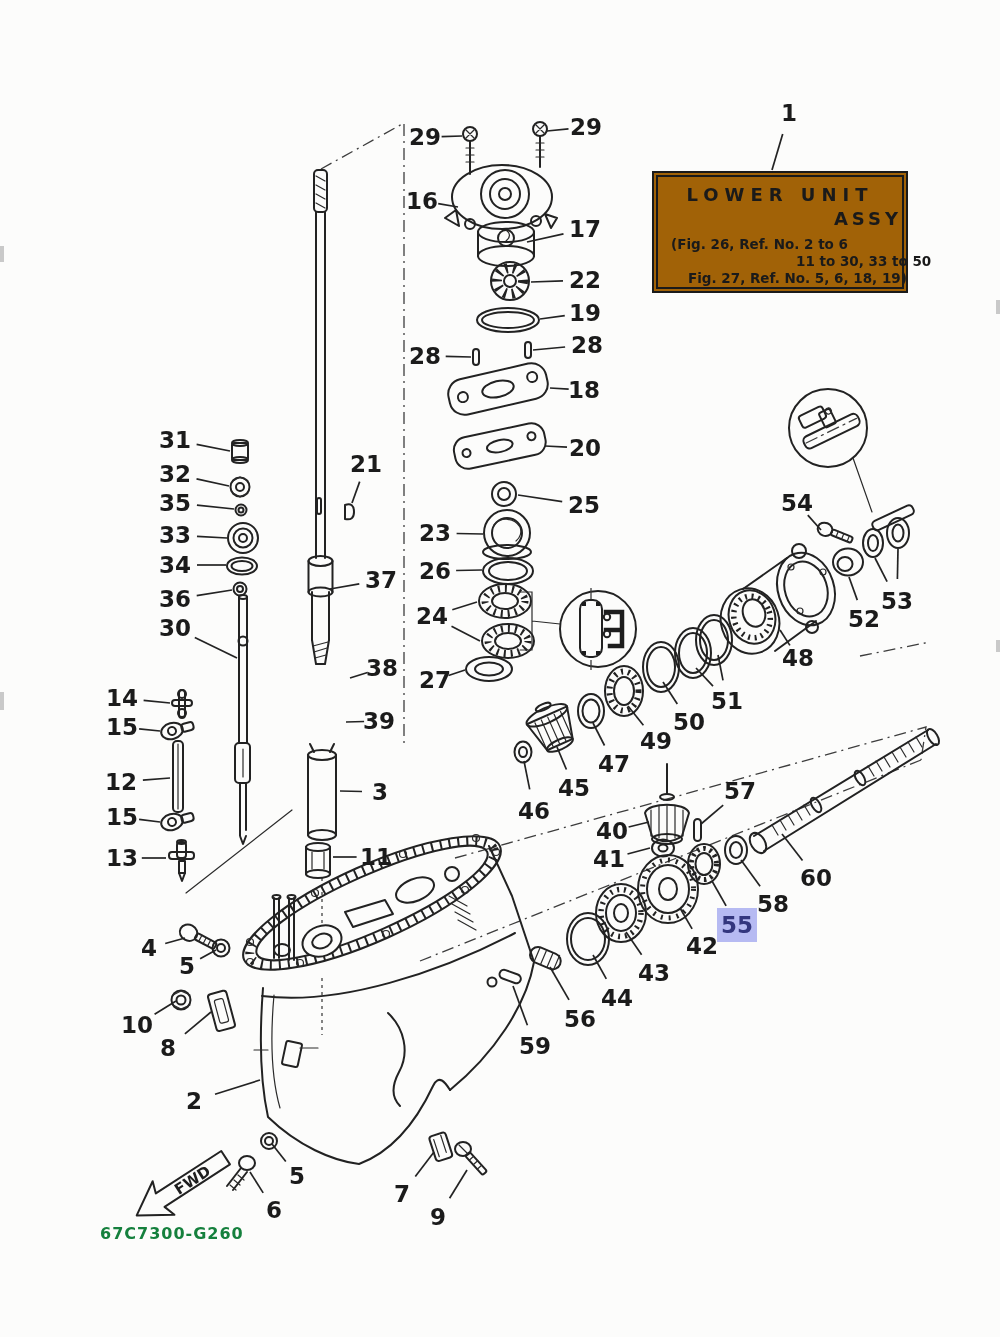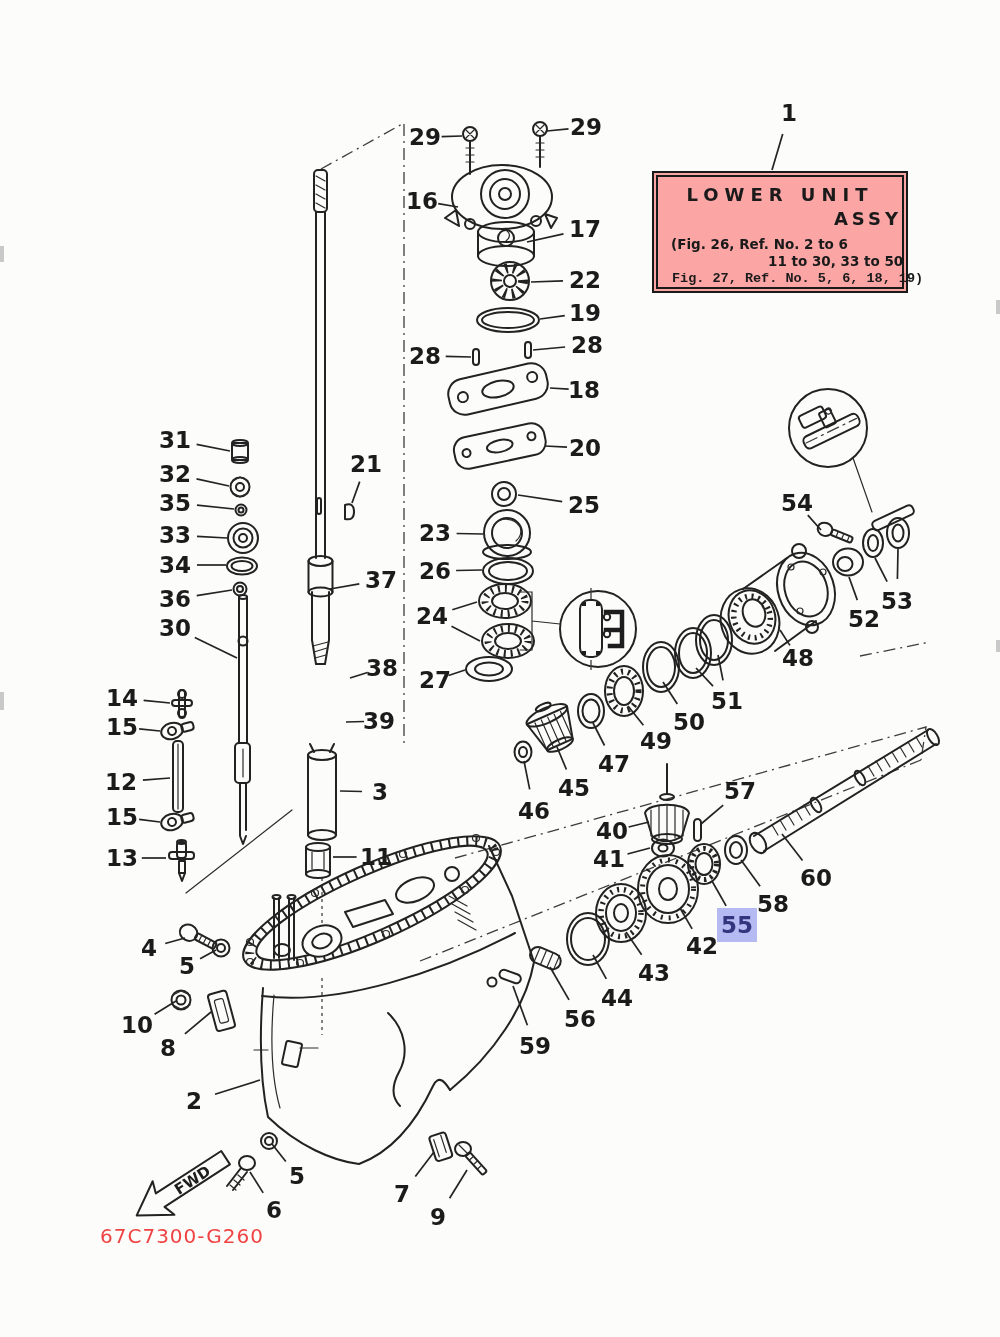--- a/index.html
+++ b/index.html
@@ -10,30 +10,30 @@
   .ln1{fill:none;stroke:#2a2a2a;stroke-width:1.2;stroke-linecap:round;}
   .fw{fill:#fcfcfb;stroke:#222;stroke-width:2;stroke-linejoin:round;}
   .hr{fill:none;stroke:#222;}
   .bnd{fill:none;stroke:#3d3d3d;stroke-width:1.3;stroke-dasharray:12 5 2 5;}
   .dot{fill:none;stroke:#333;stroke-width:1.2;stroke-dasharray:3 4;}
   .thick{fill:none;stroke:#1d1d1d;stroke-width:4.5;stroke-linecap:square;}
   .callout-num{font:700 23px "DejaVu Sans","Liberation Sans",sans-serif;fill:#1b1b1b;text-anchor:middle;}
   .callout-num.hl{fill:#33367e;}
   #callout-layer line{stroke:#232323;stroke-width:1.7;}
   .titlebox{position:absolute;left:652px;top:171px;width:256px;height:122px;
-            border:2px solid #1a1a1a;padding:2px;box-sizing:border-box;background:#fca5a5;}
+            border:2px solid #1a1a1a;padding:2px;box-sizing:border-box;background:#a16207;}
   .titlebox .inner{width:100%;height:100%;border:2px solid #1a1a1a;box-sizing:border-box;color:#1a1a1a;}
   .tb-main{text-align:center;font-size:18px;font-weight:700;letter-spacing:6px;margin-top:7px;}
   .tb-sub{text-align:right;font-size:18px;font-weight:700;letter-spacing:4px;margin-top:3px;}
   .tb-ref{font-size:13.5px;font-weight:700;line-height:17px;white-space:pre;}
   .tb-ref.r1{margin-top:7px;padding-left:13px;}
-  .tb-ref.r2{padding-left:110px;}
-  .tb-ref.r3{padding-left:14px;font-family:Liberation Mono, monospace;}
-  .partcode{position:absolute;left:100px;top:1224px;font-size:20px;font-weight:400;
-            letter-spacing:1px;color:#ef4444;}
+  .tb-ref.r2{padding-left:110px;margin-left:28px;}
+  .tb-ref.r3{padding-left:30px;}
+  .partcode{position:absolute;left:100px;top:1224px;font-size:16px;font-weight:700;
+            letter-spacing:1px;color:#15803d;}
   .fwd-text{font:700 15px "DejaVu Sans","Liberation Sans",sans-serif;fill:#1d1d1d;text-anchor:middle;}
 </style>
 </head>
 <body>
 
 <div class="canvas">
 
 <svg width="1000" height="1337" viewBox="0 0 1000 1337">
 
   <g>

